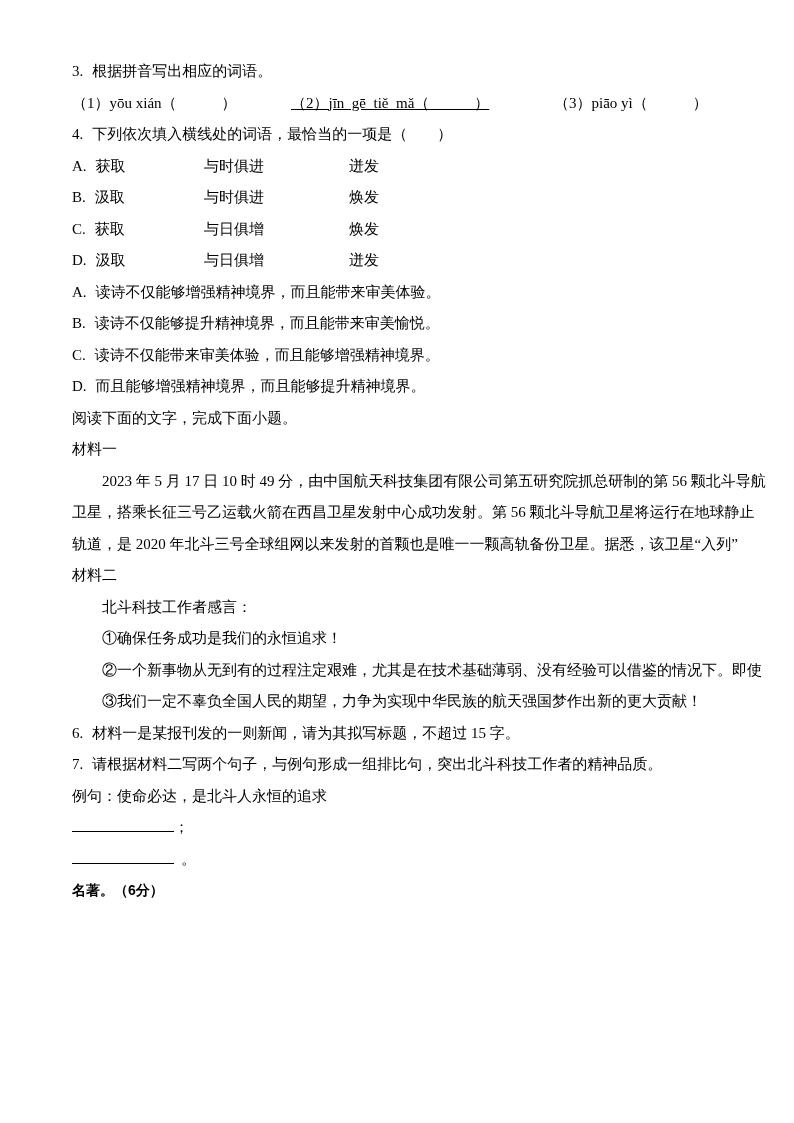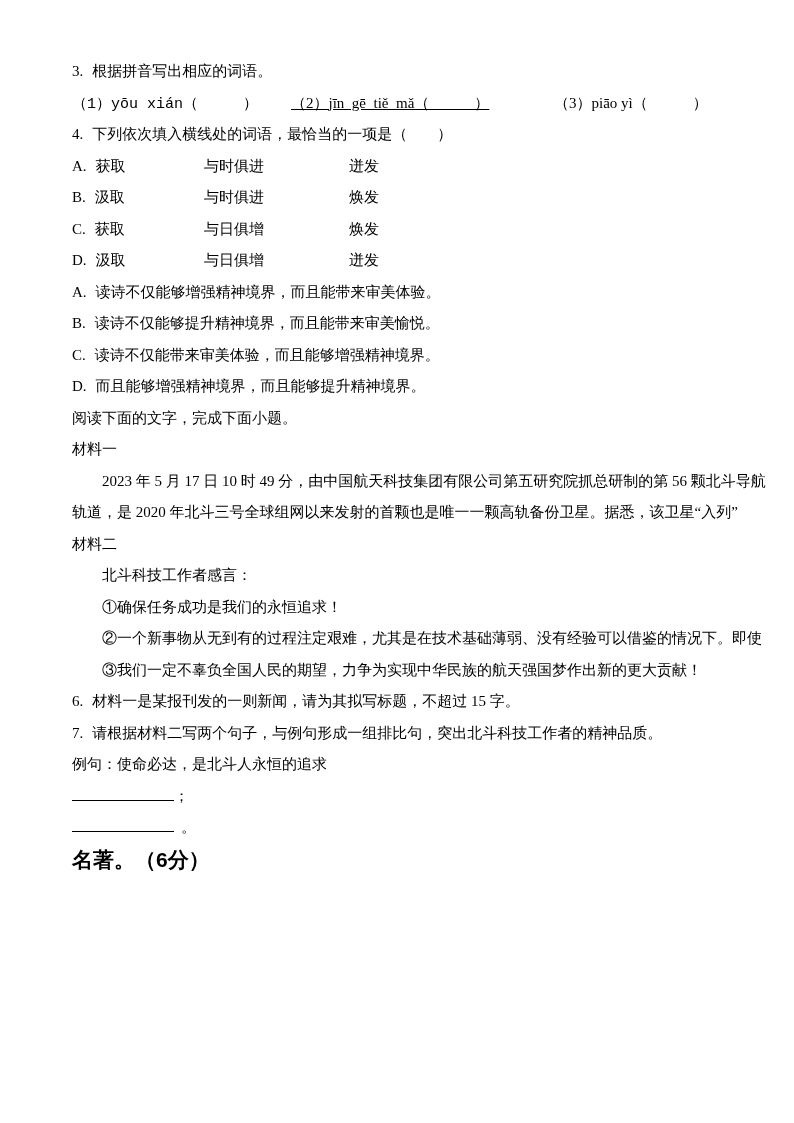--- a/index.html
+++ b/index.html
@@ -20,36 +20,36 @@
     line-height:31.5px;
     white-space:pre;
   }
   .qnum{margin-right:9px;}
   .opt-label{margin-right:9px;}
   
   .q4col1{display:inline-block;width:132px;white-space:pre;}
   .q4col2{display:inline-block;width:145px;white-space:pre;}
   .q4col3{display:inline-block;white-space:pre;}
   
-  .py1{display:inline-block;width:219px;white-space:pre;font-family:Liberation Mono, monospace;}
+  .py1{display:inline-block;width:219px;white-space:pre;}
   .py2{display:inline-block;width:263px;white-space:pre;text-decoration:underline;}
   .py3{display:inline-block;white-space:pre;}
   
   .rule{
     display:inline-block;
     width:102px;
     height:15px;
     border-bottom:1.5px solid #000;
     vertical-align:baseline;
   }
   .punct2{margin-left:7px;}
   .section-heading{
     font-family:"Liberation Sans","DejaVu Sans",sans-serif;
     font-weight:700;
-    font-size:21px;
+    font-size:14px;
   }
 </style>
 </head>
 <body>
 
 <div class="page">
 
   <div class="line"><span class="qnum">3.</span><span>根据拼音写出相应的词语。</span></div>
 
   <div class="line"><span class="py1">（1）yōu xián（　　　）</span><span class="py2">（2）jīn  gē  tiě  mǎ（　　　）</span><span class="py3">（3）piāo yì（　　　）</span></div>
@@ -71,20 +71,21 @@
 
   <div class="line"><span class="opt-label">C.</span><span>读诗不仅能带来审美体验，而且能够增强精神境界。</span></div>
 
   <div class="line"><span class="opt-label">D.</span><span>而且能够增强精神境界，而且能够提升精神境界。</span></div>
 
   <div class="line"><span>阅读下面的文字，完成下面小题。</span></div>
 
   <div class="line"><span>材料一</span></div>
 
   <div class="line"><span>　　2023 年 5 月 17 日 10 时 49 分，由中国航天科技集团有限公司第五研究院抓总研制的第 56 颗北斗导航</span></div>
+  <div class="line"><span>卫星，搭乘长征三号乙运载火箭在西昌卫星发射中心成功发射。第 56 颗北斗导航卫星将运行在地球静止</span></div>
   <div class="line"><span>轨道，是 2020 年北斗三号全球组网以来发射的首颗也是唯一一颗高轨备份卫星。据悉，该卫星“入列”</span></div>
 
   <div class="line"><span>材料二</span></div>
 
   <div class="line"><span>　　北斗科技工作者感言：</span></div>
   <div class="line"><span>　　①确保任务成功是我们的永恒追求！</span></div>
   <div class="line"><span>　　②一个新事物从无到有的过程注定艰难，尤其是在技术基础薄弱、没有经验可以借鉴的情况下。即使</span></div>
   <div class="line"><span>　　③我们一定不辜负全国人民的期望，力争为实现中华民族的航天强国梦作出新的更大贡献！</span></div>
 
   <div class="line"><span class="qnum">6.</span><span>材料一是某报刊发的一则新闻，请为其拟写标题，不超过 15 字。</span></div>

